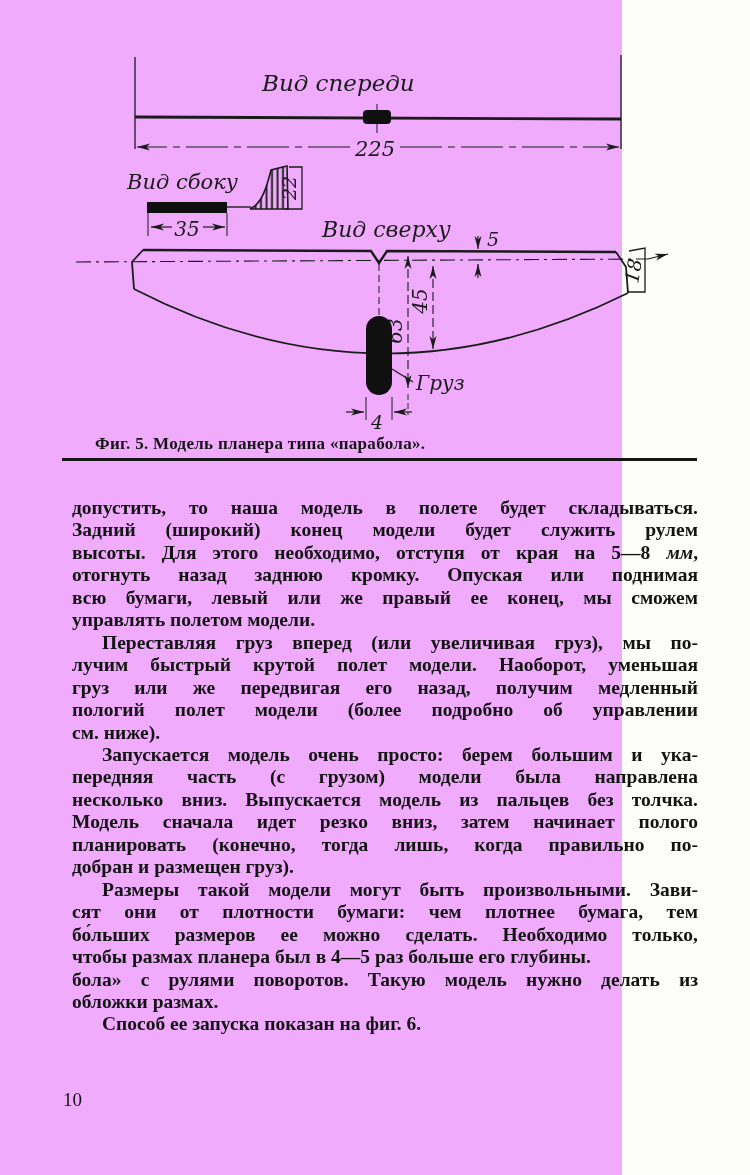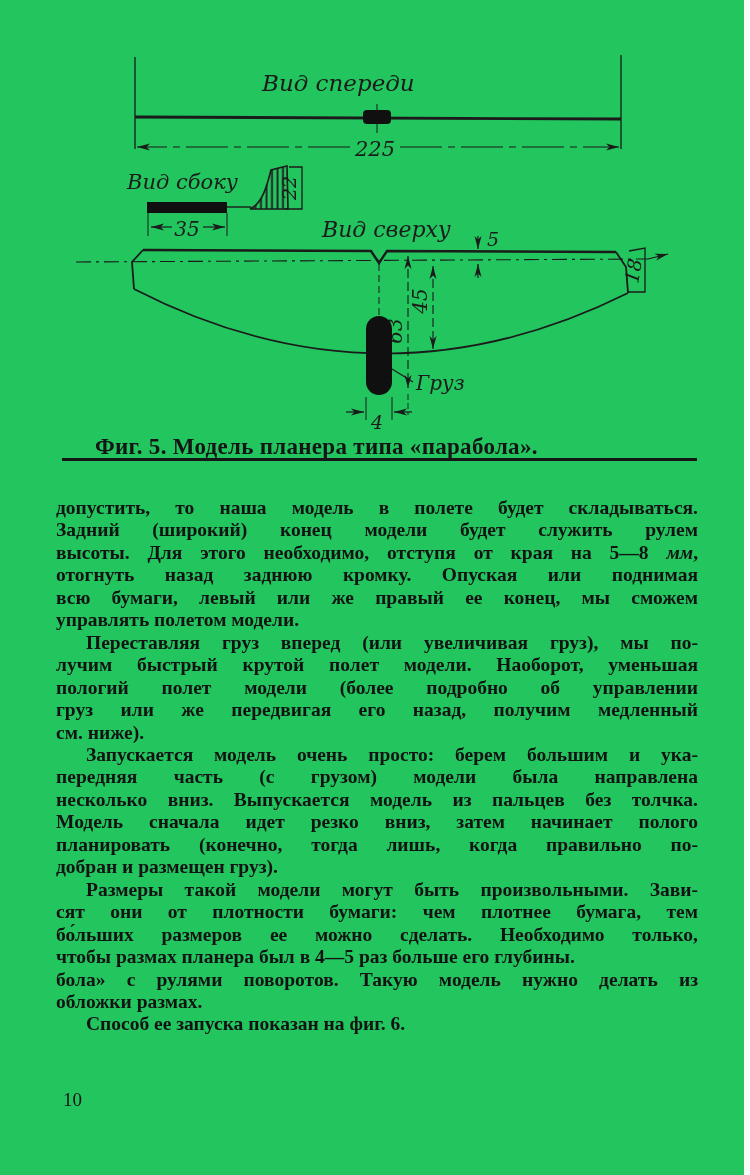--- a/index.html
+++ b/index.html
@@ -1,25 +1,25 @@
 <!DOCTYPE html>
 <html><head>
 <meta charset="utf-8">
 <style>
   html,body{margin:0;padding:0;}
   body{width:750px;height:1175px;background:#fcfcfa;overflow:hidden;}
-  .page{position:relative;width:744px;height:1175px;background:#22c55e;color:#121212;
+  .page{position:relative;width:622px;height:1175px;background:#f0abfc;color:#121212;
         font-family:"Liberation Serif","DejaVu Serif",serif;}
   .fig-svg{position:absolute;left:0;top:0;}
-  .caption{position:absolute;left:95px;top:434px;font-size:23px;font-weight:700;
+  .caption{position:absolute;left:95px;top:434px;font-size:17px;font-weight:700;
            letter-spacing:.3px;white-space:nowrap;color:#151515;}
   .rule{position:absolute;left:62px;top:458px;width:635px;height:3px;background:#161616;}
   .body-text{position:absolute;left:56px;top:497px;width:642px;font-size:19.5px;
              font-weight:700;line-height:22.45px;color:#131313;}
-  .tline{text-align:justify;text-align-last:justify;white-space:normal;}
+  .tline{text-align:justify;text-align-last:justify;white-space:normal;margin-left:16px;}
   .tline.last{text-align-last:left;}
   .tline.ind{text-indent:30px;}
   .tline i{}
   .pagenum{position:absolute;left:63px;top:1089px;font-size:19px;font-weight:400;}
   
   .scrip{font-family:"DejaVu Serif","Liberation Serif",serif;font-style:italic;fill:#1b1b1b;}
   .dimnum{font-family:"DejaVu Serif","Liberation Serif",serif;font-style:italic;fill:#1b1b1b;}
 </style>
 </head>
 <body>
@@ -123,22 +123,22 @@
 
   <div class="body-text">
       <div class="tline"><span>допустить, то наша модель в полете будет складываться.</span></div>
       <div class="tline"><span>Задний (широкий) конец модели будет служить рулем</span></div>
       <div class="tline"><span>высоты. Для этого необходимо, отступя от края на 5—8 </span><i>мм</i><span>,</span></div>
       <div class="tline"><span>отогнуть назад заднюю кромку. Опуская или поднимая</span></div>
       <div class="tline"><span>всю бумаги, левый или же правый ее конец, мы сможем</span></div>
       <div class="tline last"><span>управлять полетом модели.</span></div>
       <div class="tline ind"><span>Переставляя груз вперед (или увеличивая груз), мы по-</span></div>
       <div class="tline"><span>лучим быстрый крутой полет модели. Наоборот, уменьшая</span></div>
+      <div class="tline"><span>груз или же передвигая его назад, получим медленный</span></div>
       <div class="tline"><span>пологий полет модели (более подробно об управлении</span></div>
-      <div class="tline"><span>груз или же передвигая его назад, получим медленный</span></div>
       <div class="tline last"><span>см. ниже).</span></div>
       <div class="tline ind"><span>Запускается модель очень просто: берем большим и ука-</span></div>
       <div class="tline"><span>передняя часть (с грузом) модели была направлена</span></div>
       <div class="tline"><span>несколько вниз. Выпускается модель из пальцев без толчка.</span></div>
       <div class="tline"><span>Модель сначала идет резко вниз, затем начинает полого</span></div>
       <div class="tline"><span>планировать (конечно, тогда лишь, когда правильно по-</span></div>
       <div class="tline last"><span>добран и размещен груз).</span></div>
       <div class="tline ind"><span>Размеры такой модели могут быть произвольными. Зави-</span></div>
       <div class="tline"><span>сят они от плотности бумаги: чем плотнее бумага, тем</span></div>
       <div class="tline"><span>бо́льших размеров ее можно сделать. Необходимо только,</span></div>

